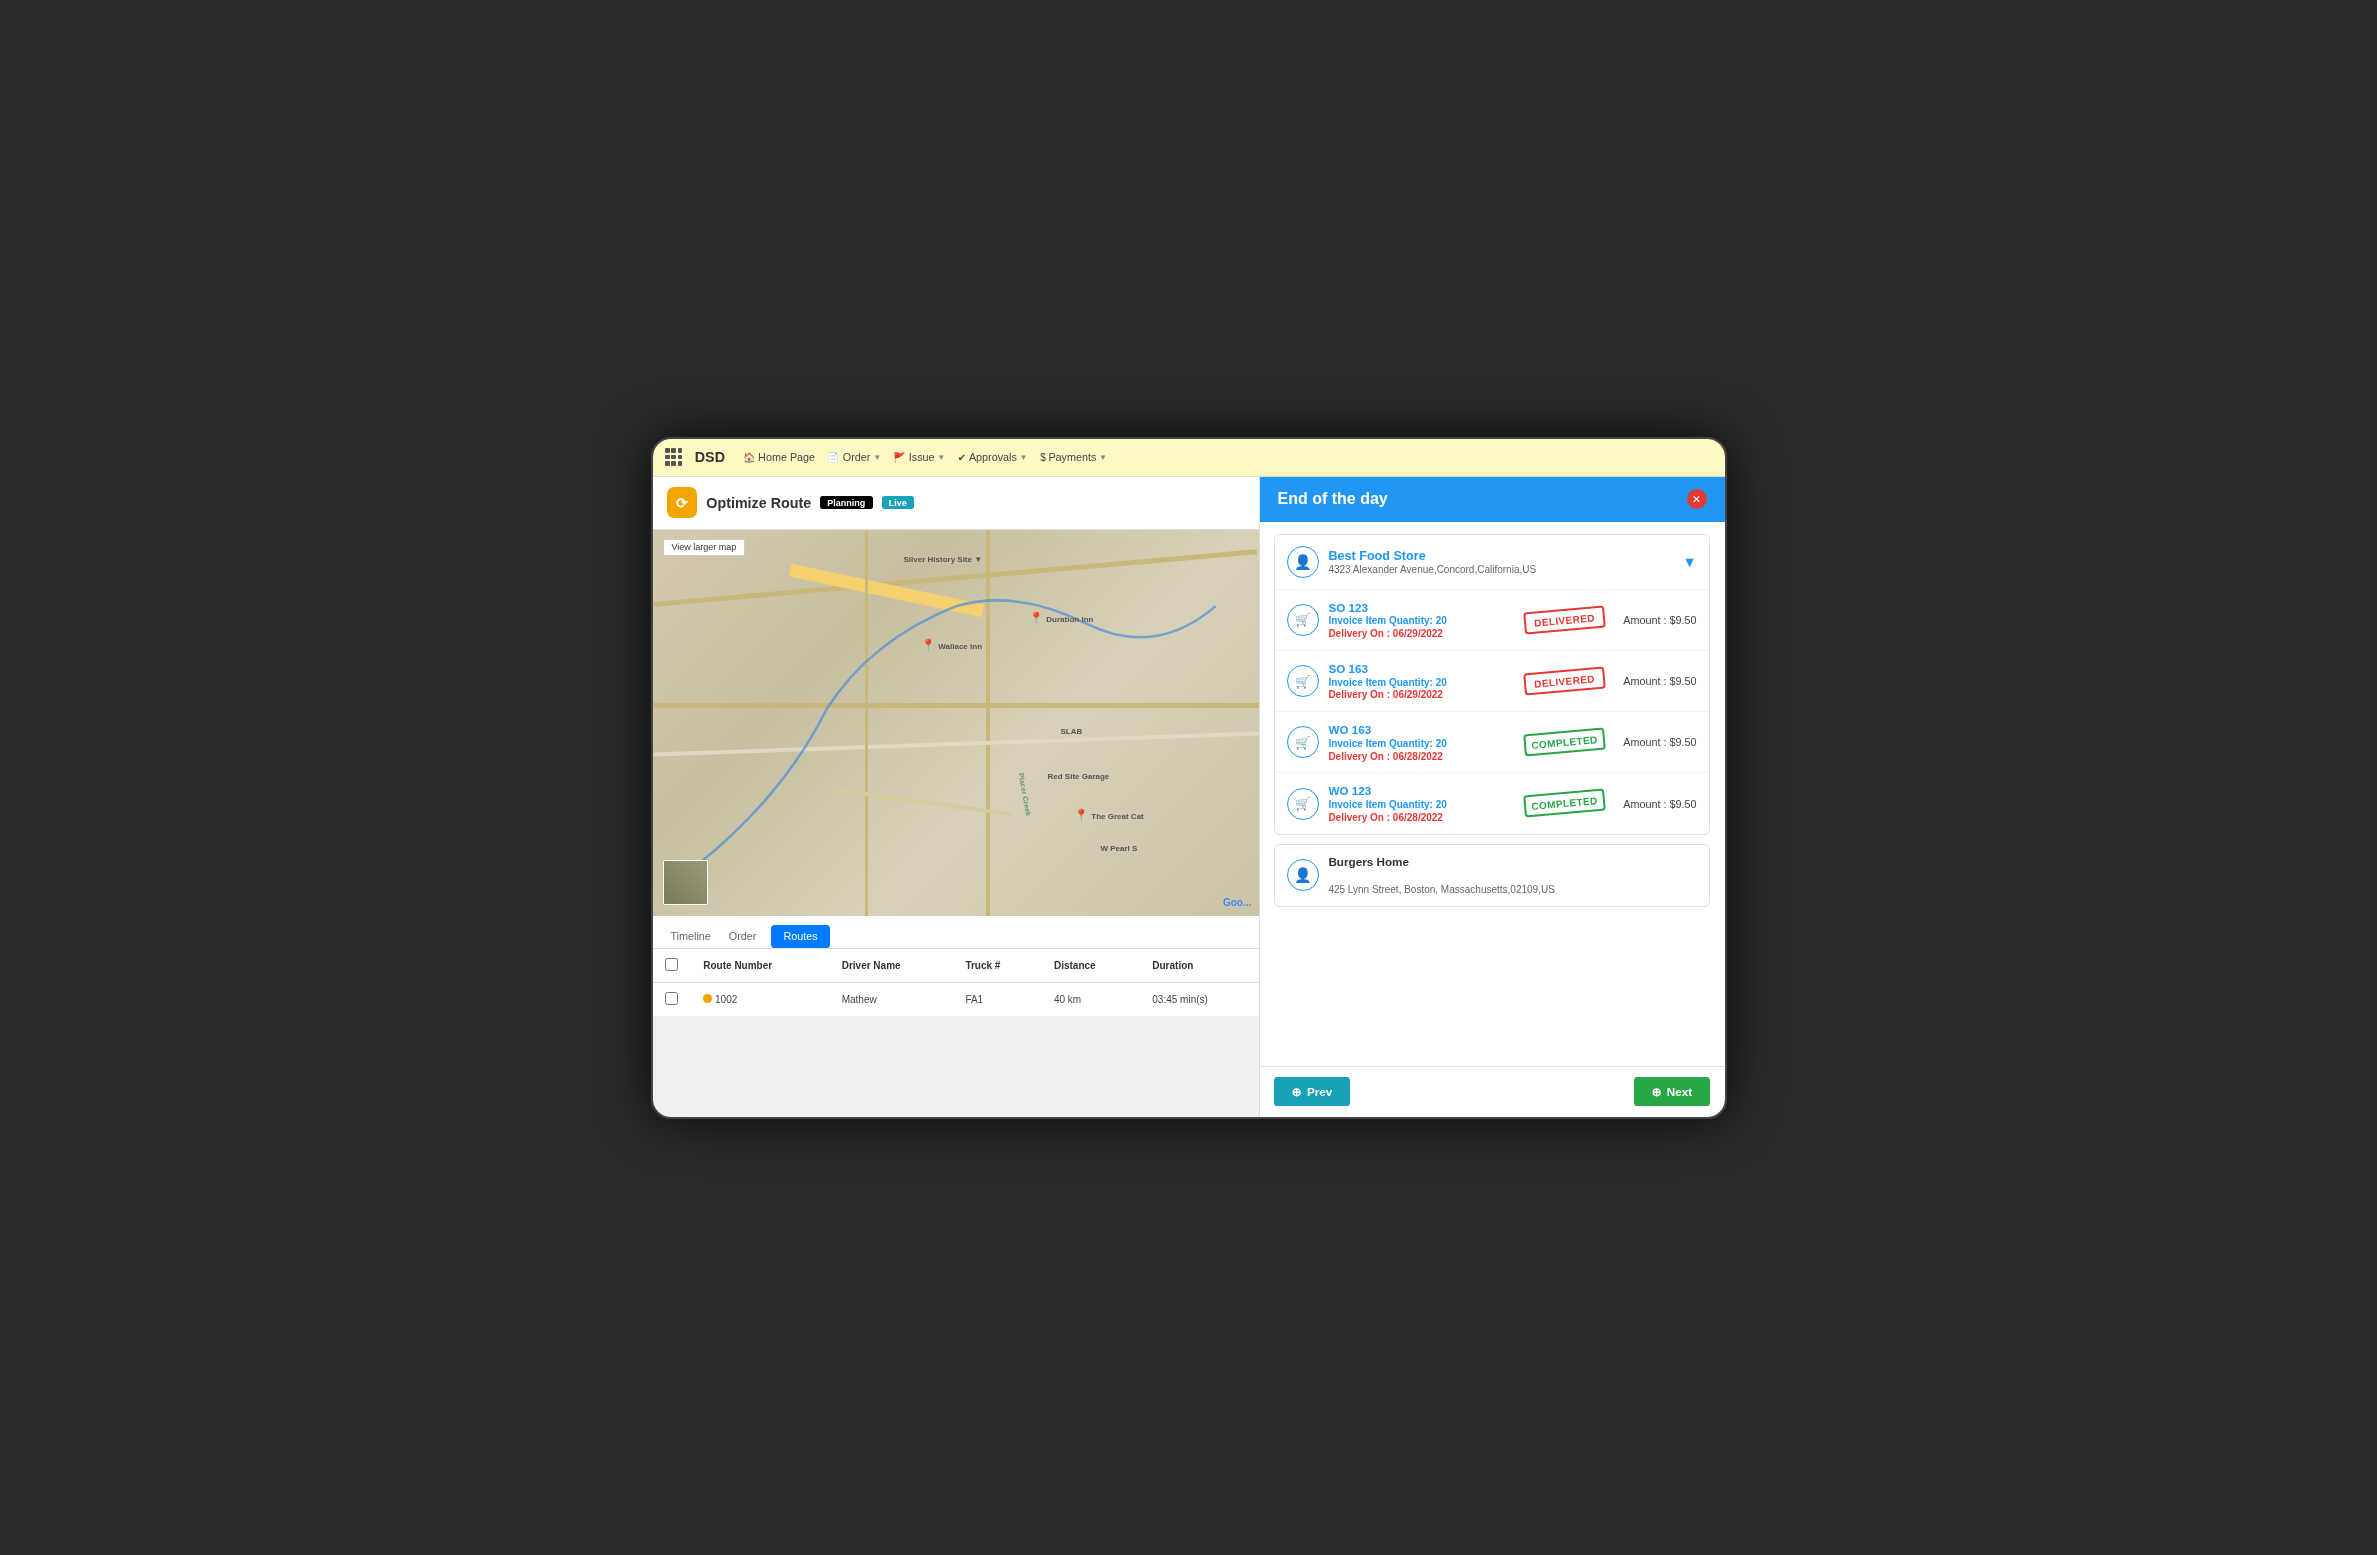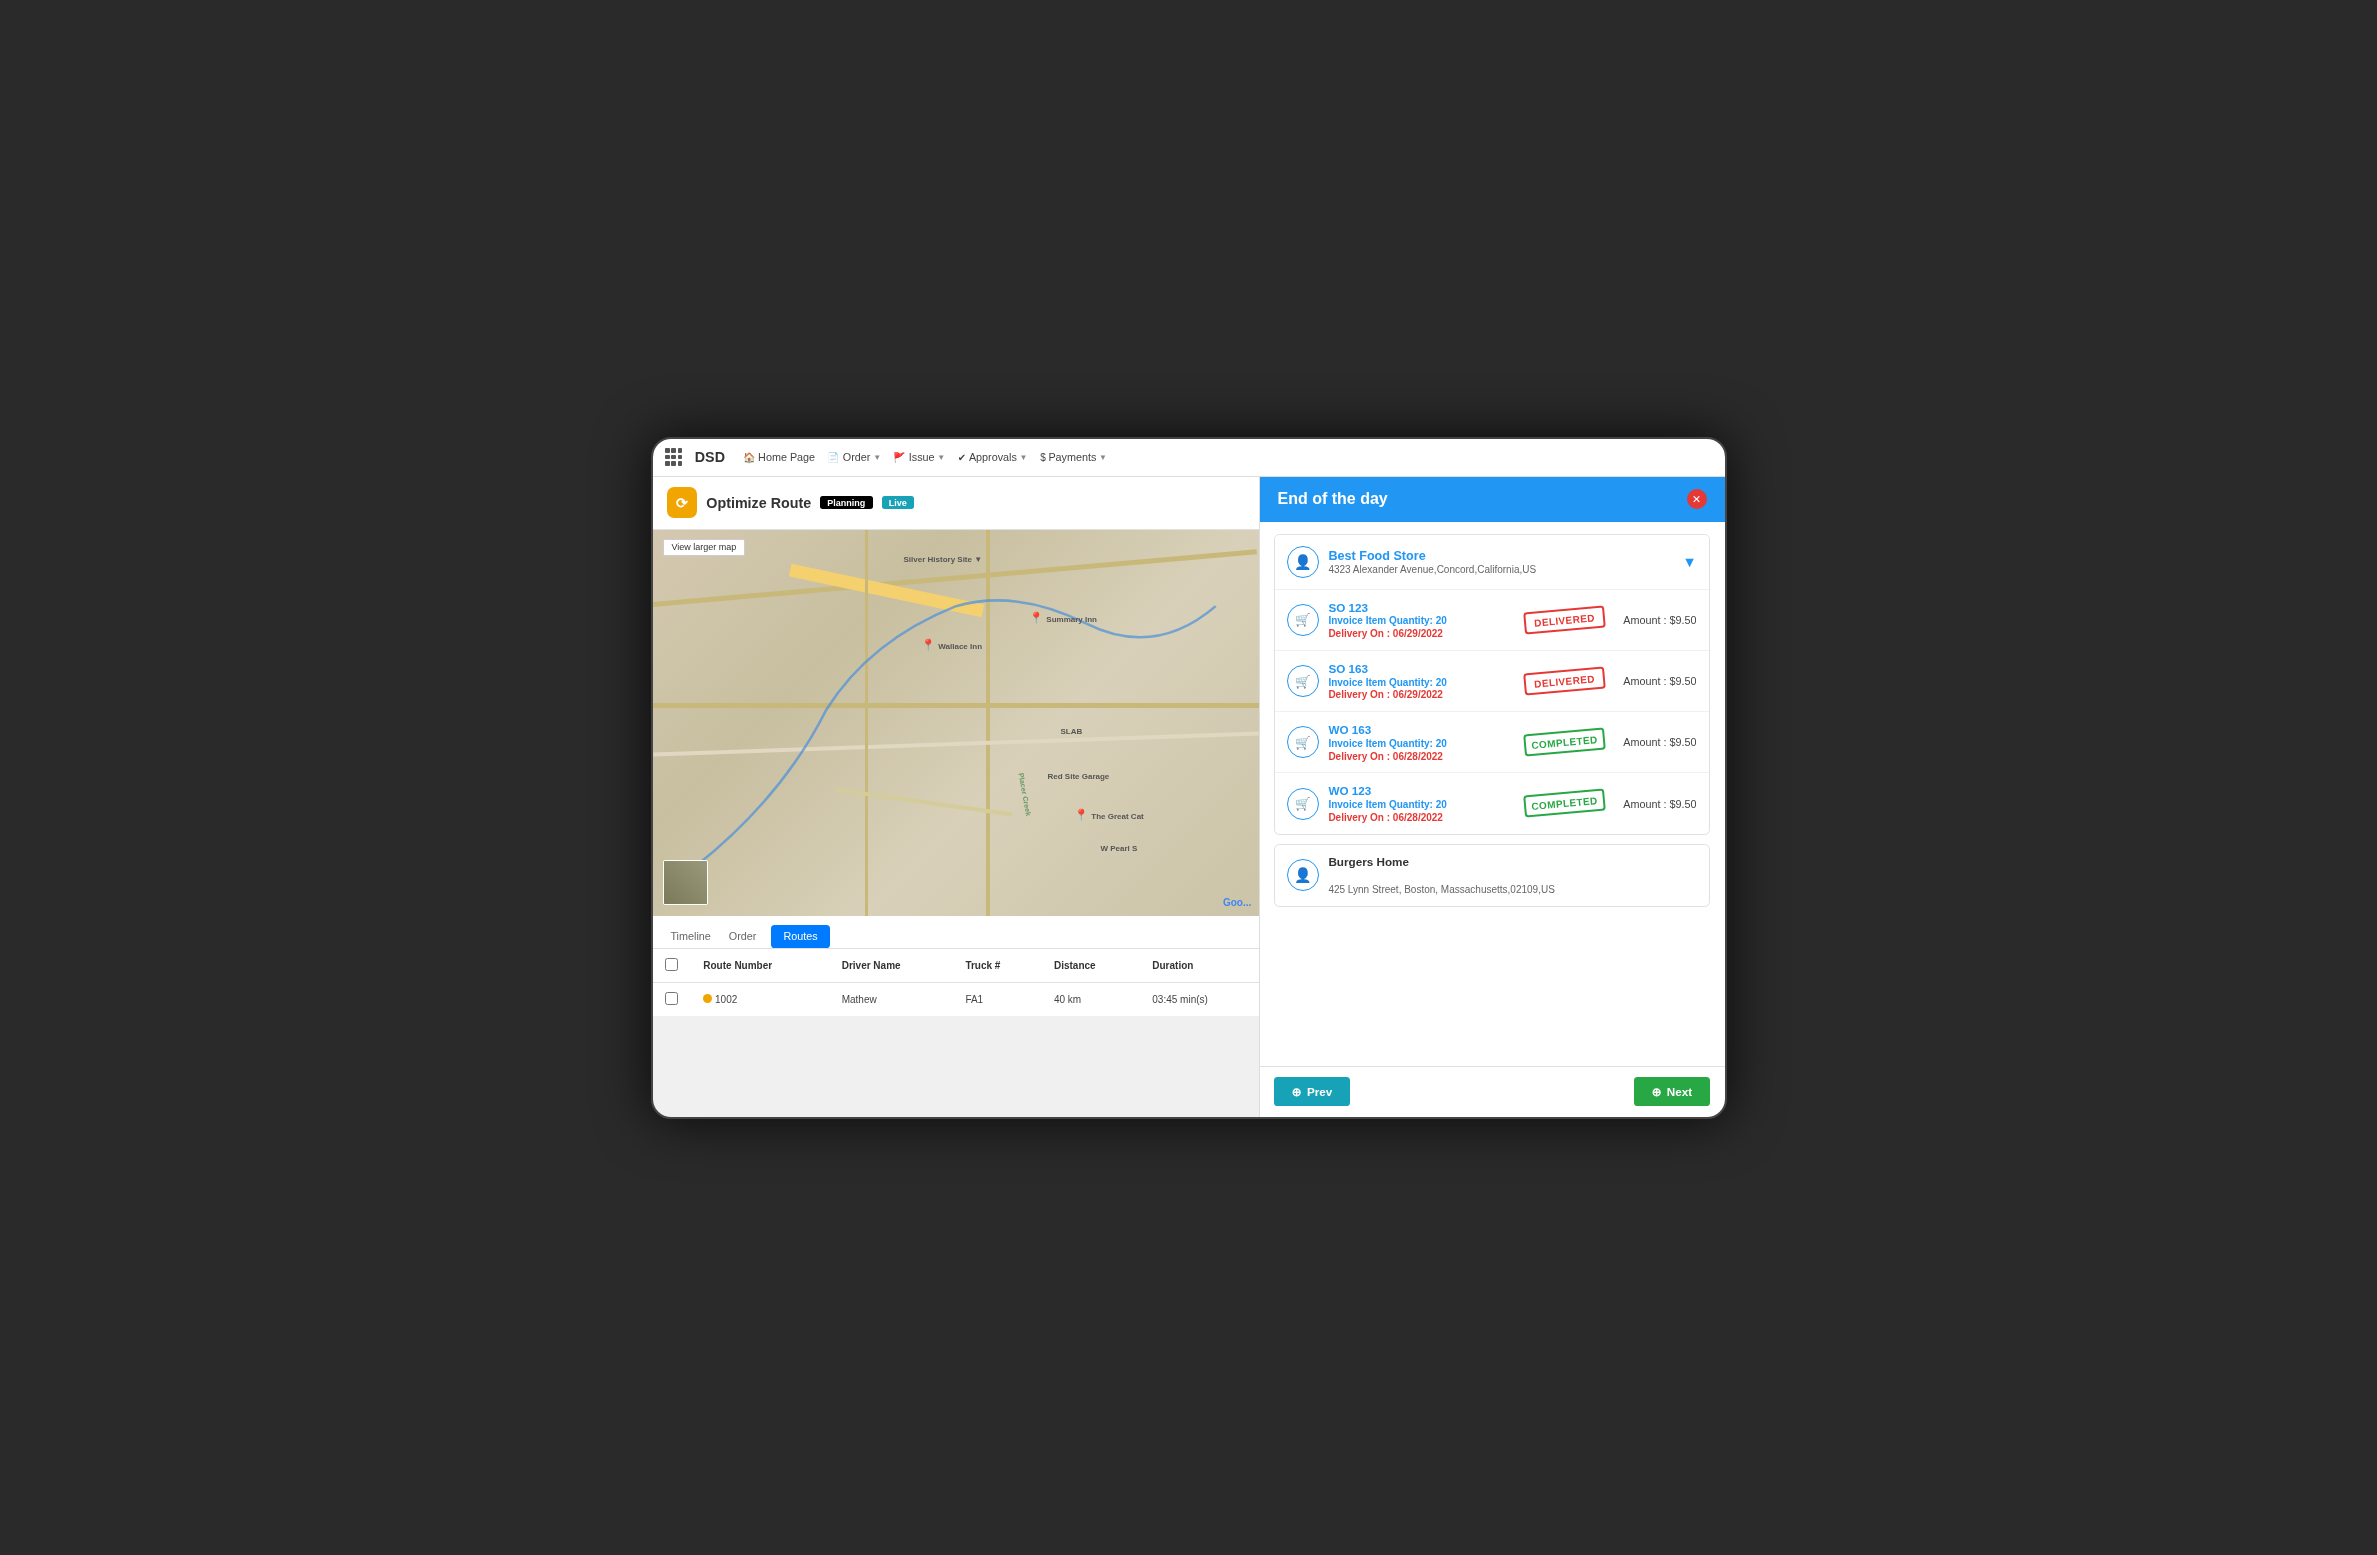--- a/index.html
+++ b/index.html
@@ -16,21 +16,21 @@
       height: 682px;
       background: #1a1a1a;
       border-radius: 20px;
       overflow: hidden;
       box-shadow: 0 0 54px rgba(0,0,0,0.8);
       border: 2.7px solid #444;
       display: flex;
       flex-direction: column;
     }
     .top-bar {
-      background: #ffffff;
+      background: #fef9c3;
       height: 38px;
       display: flex;
       align-items: center;
       padding: 0 12.6px;
       gap: 12.6px;
       border-bottom: 0.9px solid #ddd;
       flex-shrink: 0;
     }
     .grid-icon {
       display: grid;
@@ -482,21 +482,21 @@
 
           <div class="map-label" style="top:25px;left:251px;">
             <span>Silver History Site</span> ▼
           </div>
           <div class="map-label" style="top:108px;left:269px;">
             <span style="color:#c0392b;font-size:11.7px;">📍</span>
             <span>Wallace Inn</span>
           </div>
           <div class="map-label" style="top:81px;left:377px;">
             <span style="color:#c0392b;font-size:11.7px;">📍</span>
-            <span>Summary Inn</span>
+            <span>Duration Inn</span>
           </div>
           <div class="map-label" style="top:197px;left:408px;">SLAB</div>
           <div class="map-label" style="top:242px;left:395px;">Red Site Garage</div>
           <div class="map-label" style="top:278px;left:422px;">
             <span style="color:#c0392b;font-size:11.7px;">📍</span>
             <span>The Great Cat</span>
           </div>
           <div class="map-label" style="top:314px;left:448px;">W Pearl S</div>
           <div class="map-label" style="top:260px;left:350px;transform:rotate(80deg);color:#6a9a6a;font-size:7.2px;">Placer Creek</div>
           <div class="map-label" style="bottom:7.2px;right:7.2px;color:#4285f4;font-size:10px;">Goo...</div>

